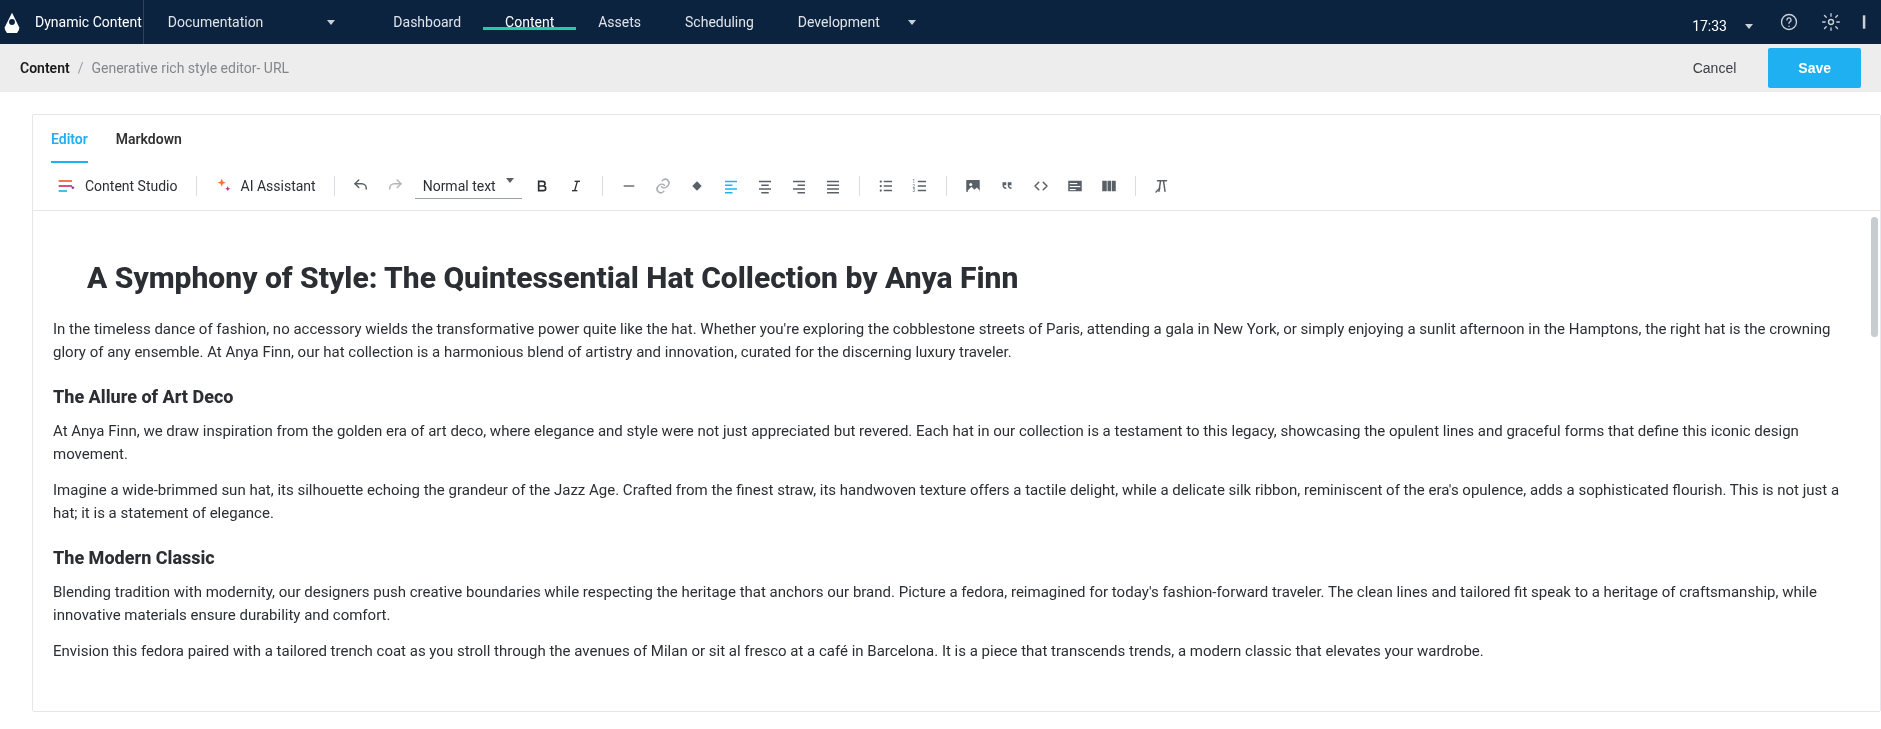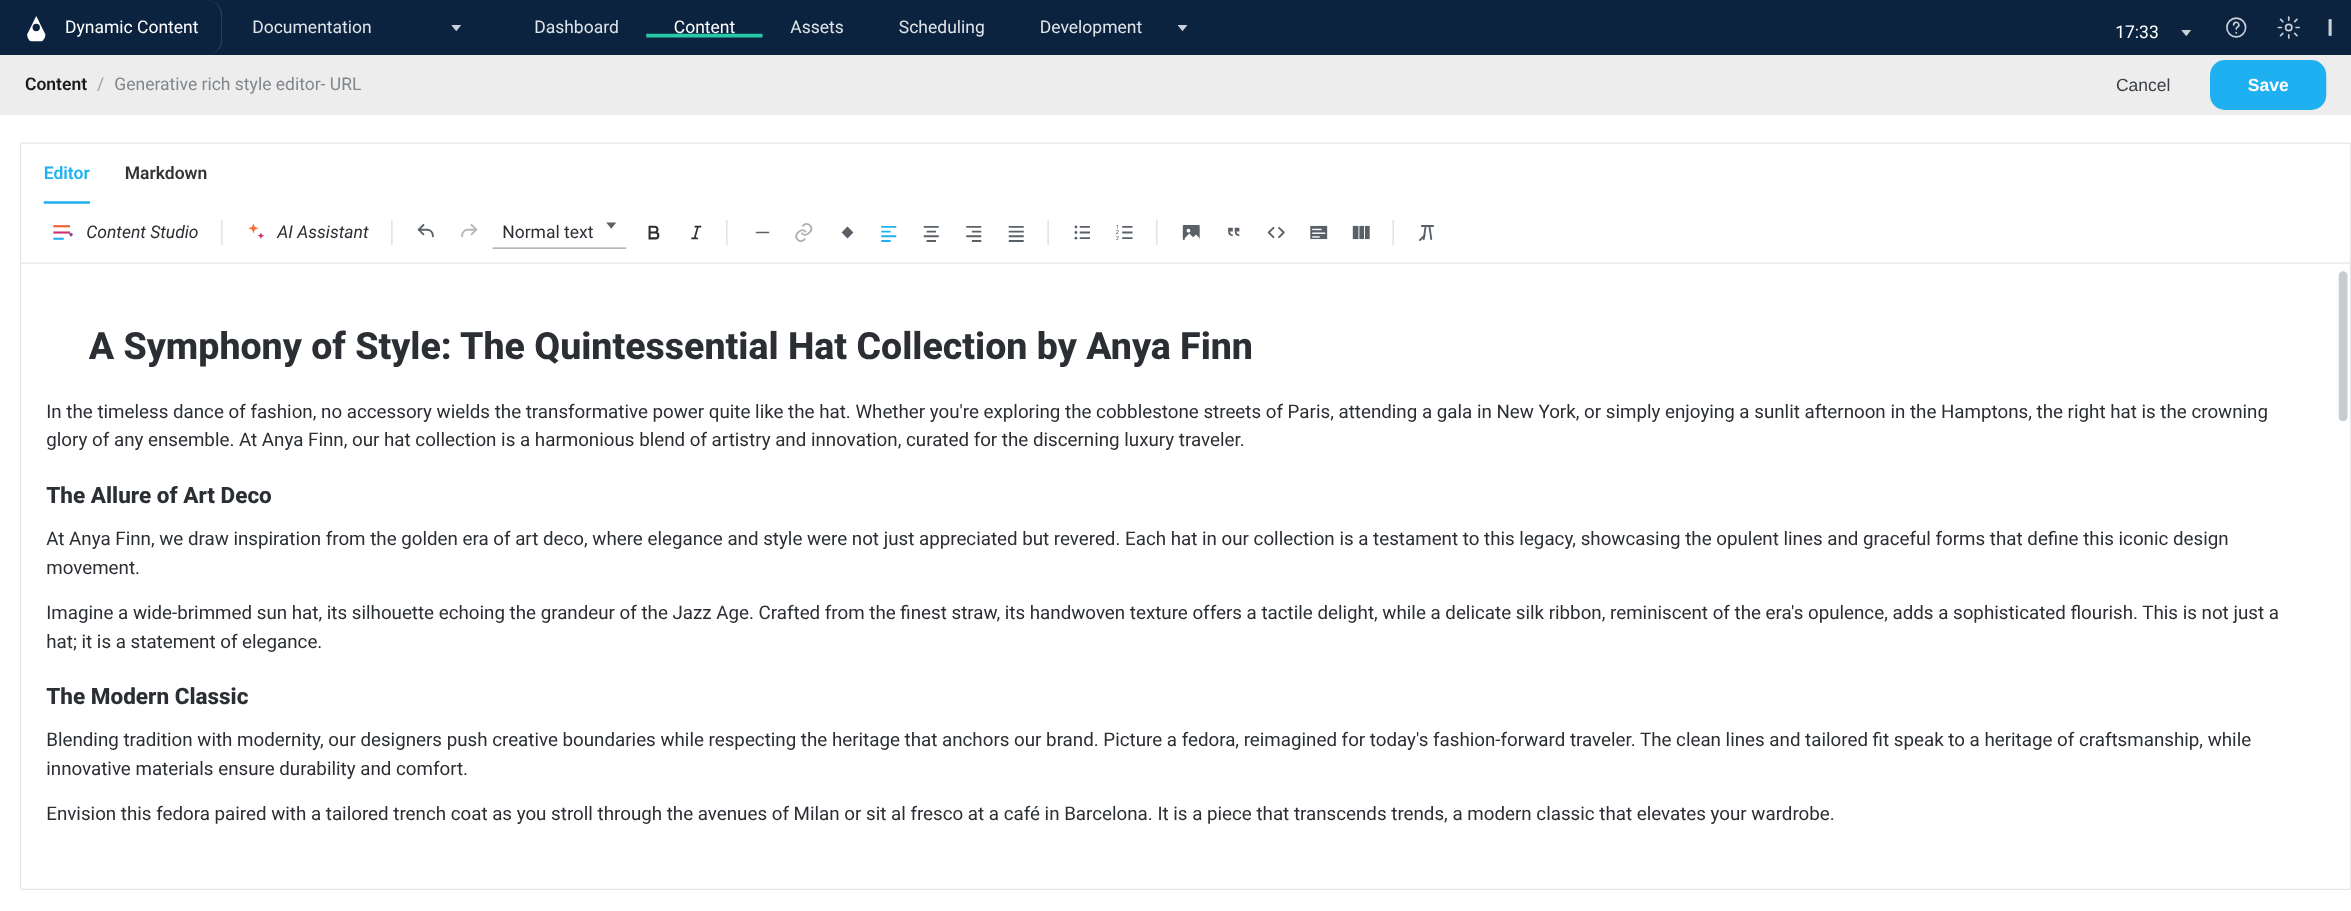--- a/index.html
+++ b/index.html
@@ -15,24 +15,23 @@
 .top-nav {
   display: flex;
   align-items: center;
   background: #0c2340;
   height: 44px;
   color: #fff;
 }
 .logo-area {
   display: flex;
   align-items: center;
-  padding: 0 18px;
+  padding: 0 1px;
   border-right: 1px solid rgba(255,255,255,0.15);
   height: 100%;
-  border-radius: 13px;
 }
 .logo-icon {
   width: 22px;
   height: 22px;
   margin-right: 12px;
 }
 .logo-label { font-size: 14px; color: #fff; }
 
 .nav-doc {
   display: flex;
@@ -106,27 +105,27 @@
 .crumb-leaf { font-size: 14px; color: #82878c; }
 .crumb-right { margin-left: auto; display: flex; align-items: center; gap: 18px; }
 .btn-cancel { font-size: 14px; color: #3a3f45; background: none; border: none; cursor: pointer; padding: 10px 14px; }
 .btn-save {
   background: #1eb0f0;
   color: #fff;
   border: none;
   font-size: 14px;
   font-weight: 600;
   padding: 12px 30px;
-  border-radius: 12px;
+  border-radius: 2px;
   cursor: pointer;
 }
 
 
 .card-wrap {
-  padding: 22px 0 0 16px;
+  padding: 22px 0 0 32px;
   border-radius: 16px;
 }
 .card {
   background: #fff;
   border: 1px solid #e4e6e9;
   border-radius: 2px;
   box-shadow: 0 0 0 rgba(0,0,0,0);
 }
 
 
@@ -155,27 +154,26 @@
   display: flex;
   align-items: center;
   padding: 8px 18px 10px 18px;
   border-bottom: 1px solid #e4e6e9;
   gap: 6px;
   flex-wrap: wrap;
 }
 .tb-btn {
   display: inline-flex;
   align-items: center;
-  justify-content: flex-end;
+  justify-content: center;
   height: 28px;
   min-width: 28px;
   padding: 0 4px;
   cursor: pointer;
   color: #5a6068;
-  font-style: italic;
 }
 .tb-btn svg { display: block; }
 .tb-btn.named { gap: 8px; font-size: 14px; color: #2b2f33; padding: 0 6px; }
 .tb-divider {
   width: 1px;
   height: 20px;
   background: #d9dde1;
   margin: 0 6px;
 }
 .style-picker {

